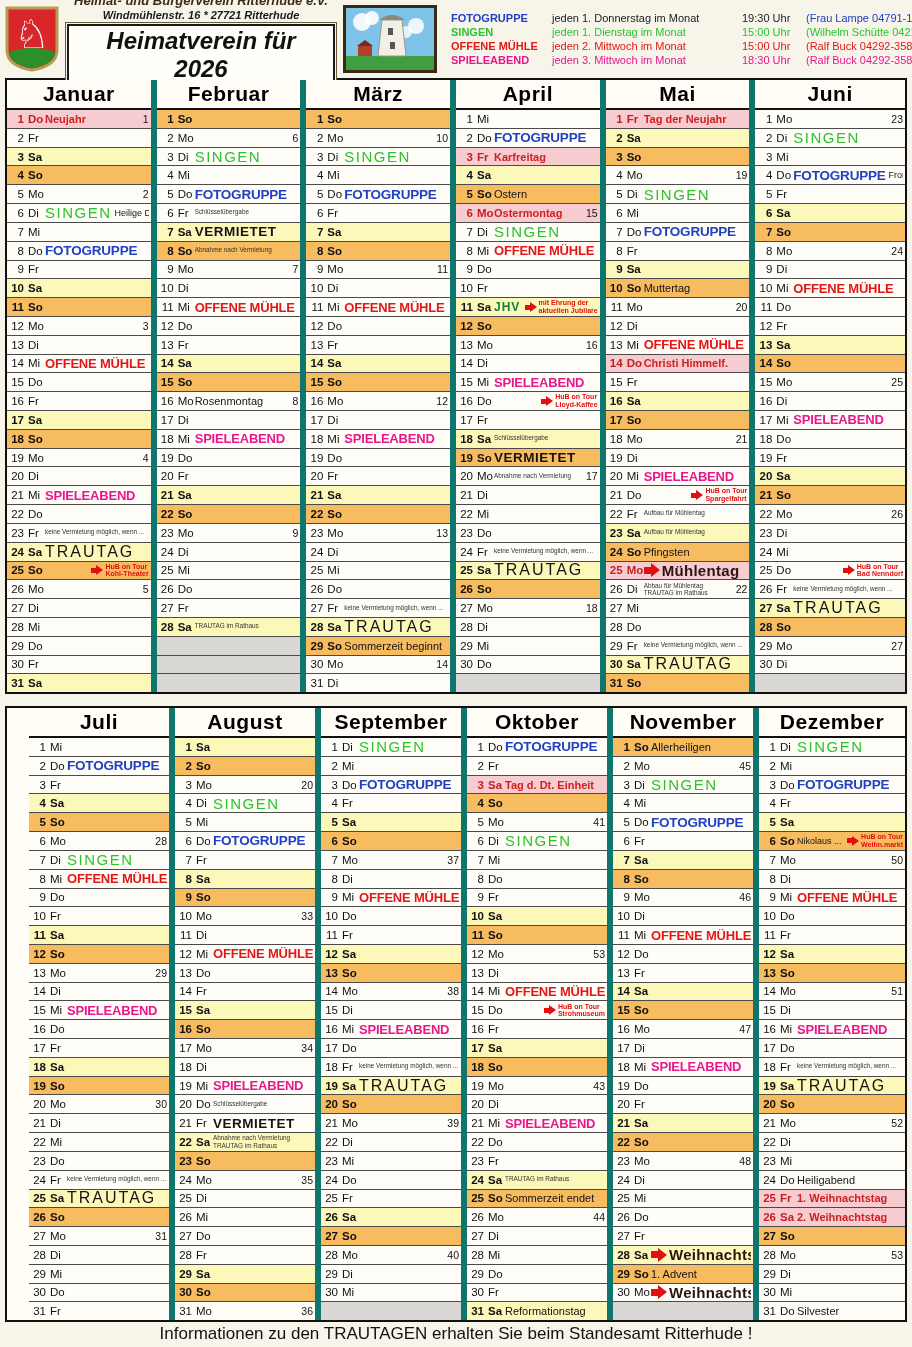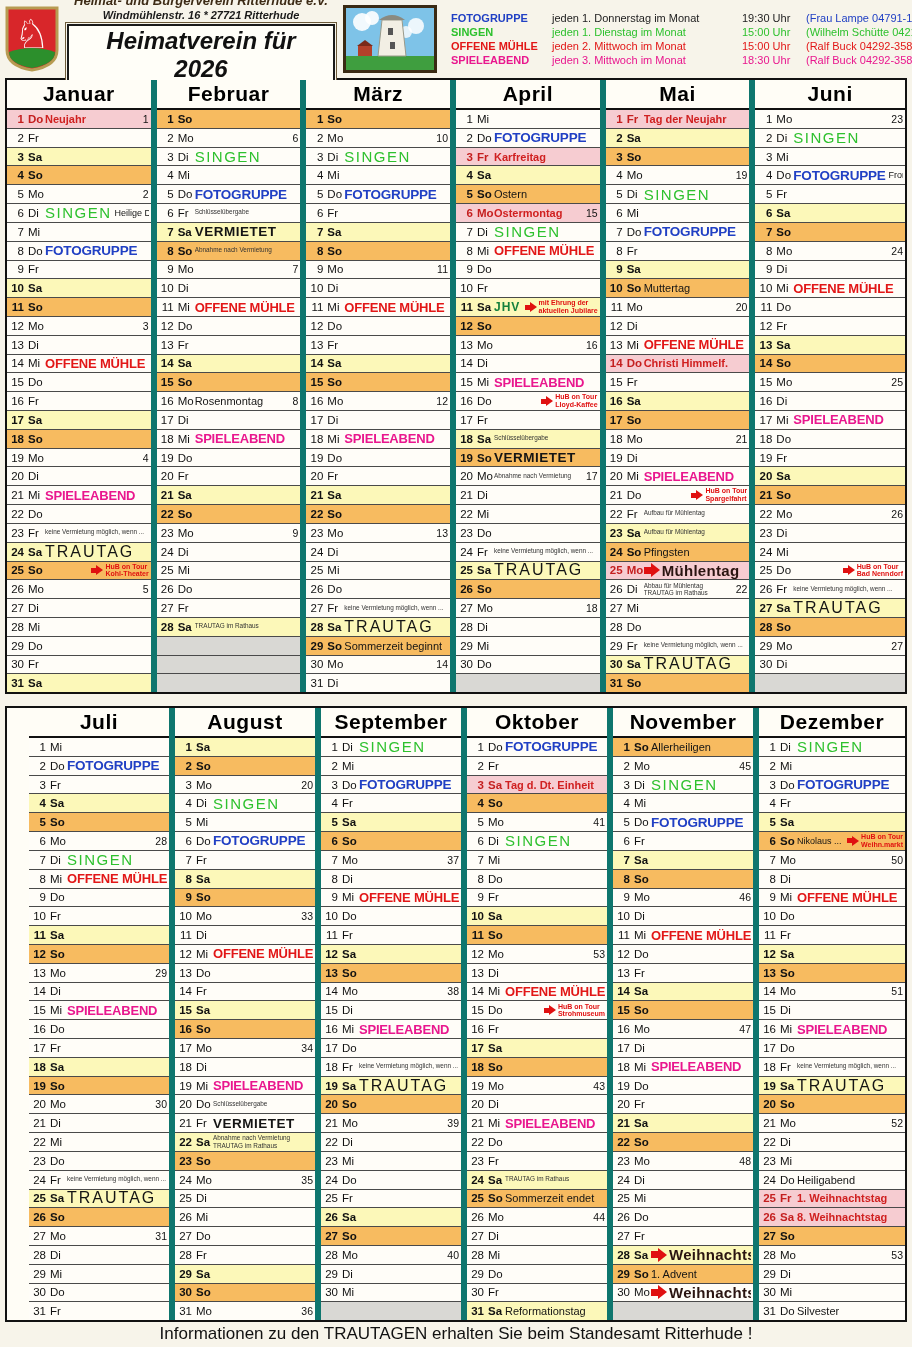--- a/index.html
+++ b/index.html
@@ -2341,21 +2341,21 @@
             <span class="d-num">25</span>
             <span class="d-wd">Fr</span>
             <span class="d-ev">
               <span class="ev-hol">1. Weihnachtstag</span>
             </span>
           </div>
           <div class="day-row ho bold">
             <span class="d-num">26</span>
             <span class="d-wd">Sa</span>
             <span class="d-ev">
-              <span class="ev-hol">8. Weihnachtstag</span>
+              <span class="ev-hol">2. Weihnachtstag</span>
             </span>
           </div>
           <div class="day-row so bold">
             <span class="d-num">27</span>
             <span class="d-wd">So</span>
             <span class="d-ev"></span>
           </div>
           <div class="day-row">
             <span class="d-num">28</span>
             <span class="d-wd">Mo</span>

